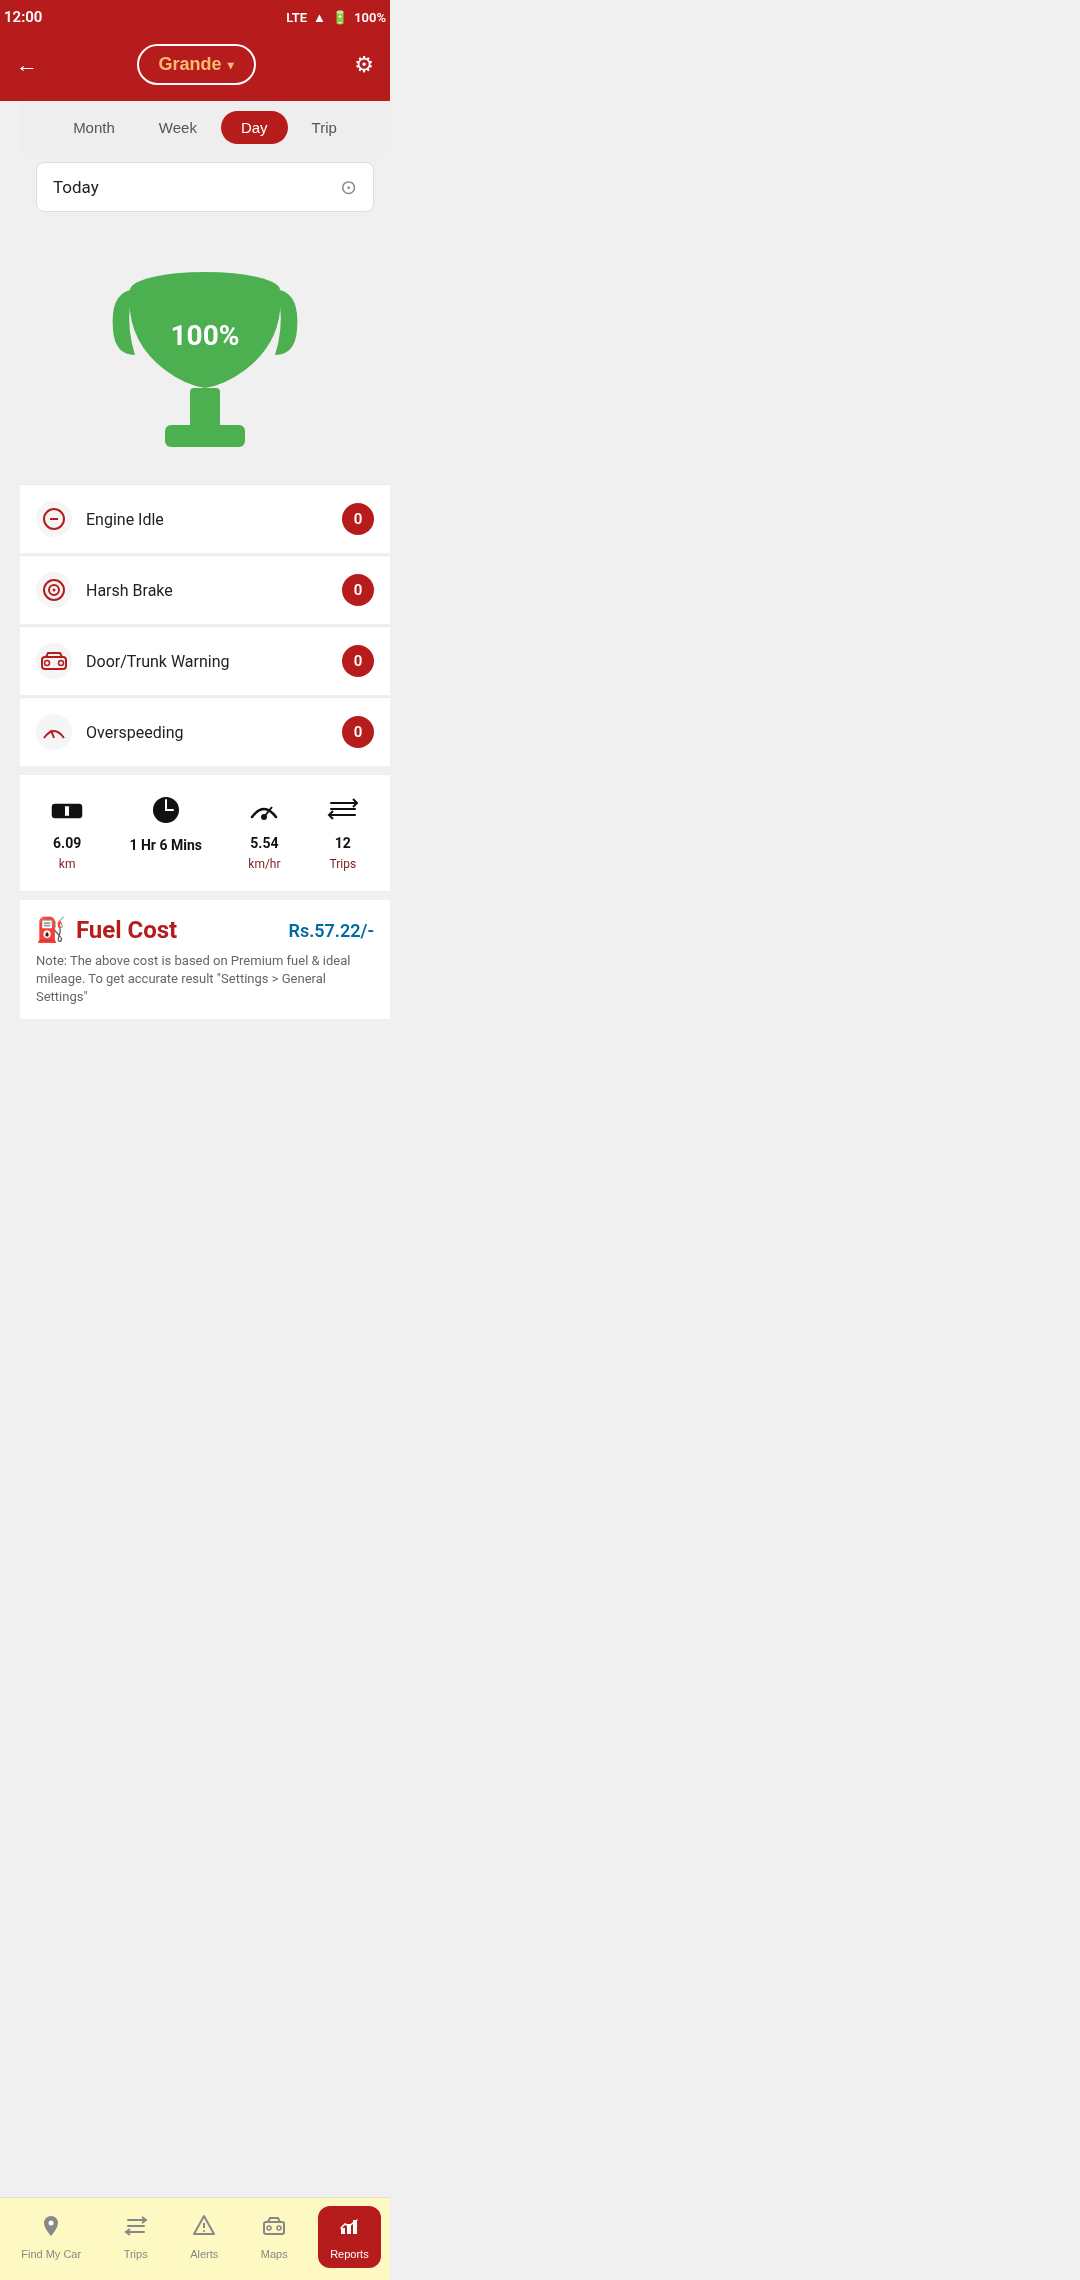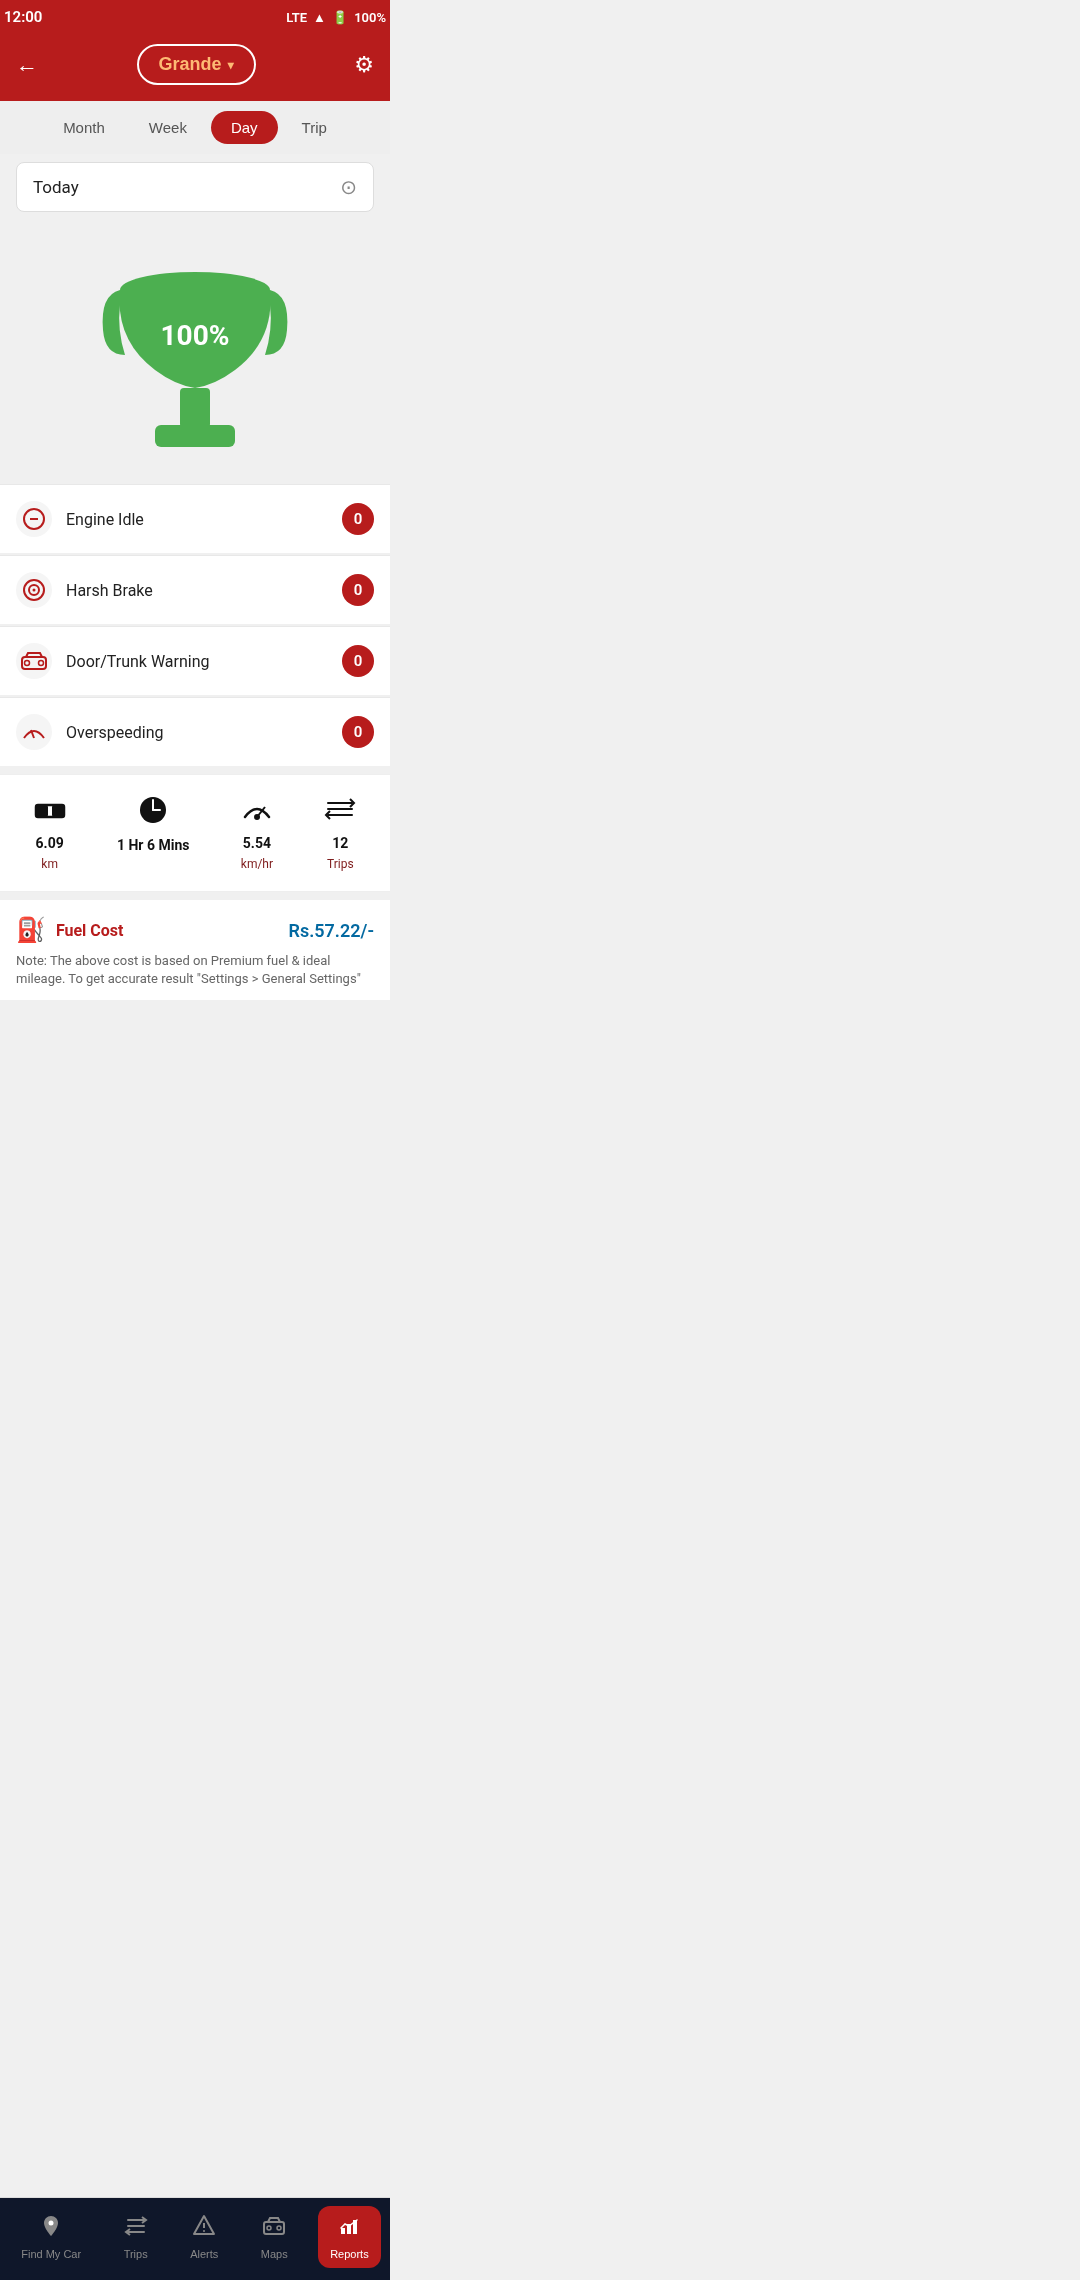--- a/index.html
+++ b/index.html
@@ -226,42 +226,42 @@
     .fuel-title-row {
       display: flex;
       align-items: center;
       gap: 10px;
     }
     .fuel-icon {
       font-size: 24px;
       color: #b71c1c;
     }
     .fuel-title {
-      font-size: 16px;
+      font-size: 24px;
       font-weight: 700;
       color: #b71c1c;
     }
     .fuel-cost {
       font-size: 18px;
       font-weight: 600;
       color: #0369a1;
     }
     .fuel-note {
       font-size: 13px;
       color: #666;
       line-height: 1.4;
     }
 
     
     .bottom-nav {
       position: fixed;
       bottom: 0;
       left: 0;
       width: 390px;
-      background: #0f172a;
+      background: #fef9c3;
       display: flex;
       justify-content: space-around;
       align-items: center;
       border-top: 1px solid #ddd;
       padding: 8px 0 12px;
     }
     .nav-item {
       display: flex;
       flex-direction: column;
       align-items: center;
@@ -286,20 +286,21 @@
     .nav-label {
       font-size: 11px;
       color: #888;
     }
     .nav-item.active .nav-label {
       color: white;
     }
 
     .content-area {
       padding-bottom: 90px;
+      margin-left: 20px;
     }
   </style>
 </head>
 <body>
 
 <div class="status-bar">
   <span>12:00</span>
   <div class="status-icons">
     <span>LTE</span>
     <span>▲</span>

